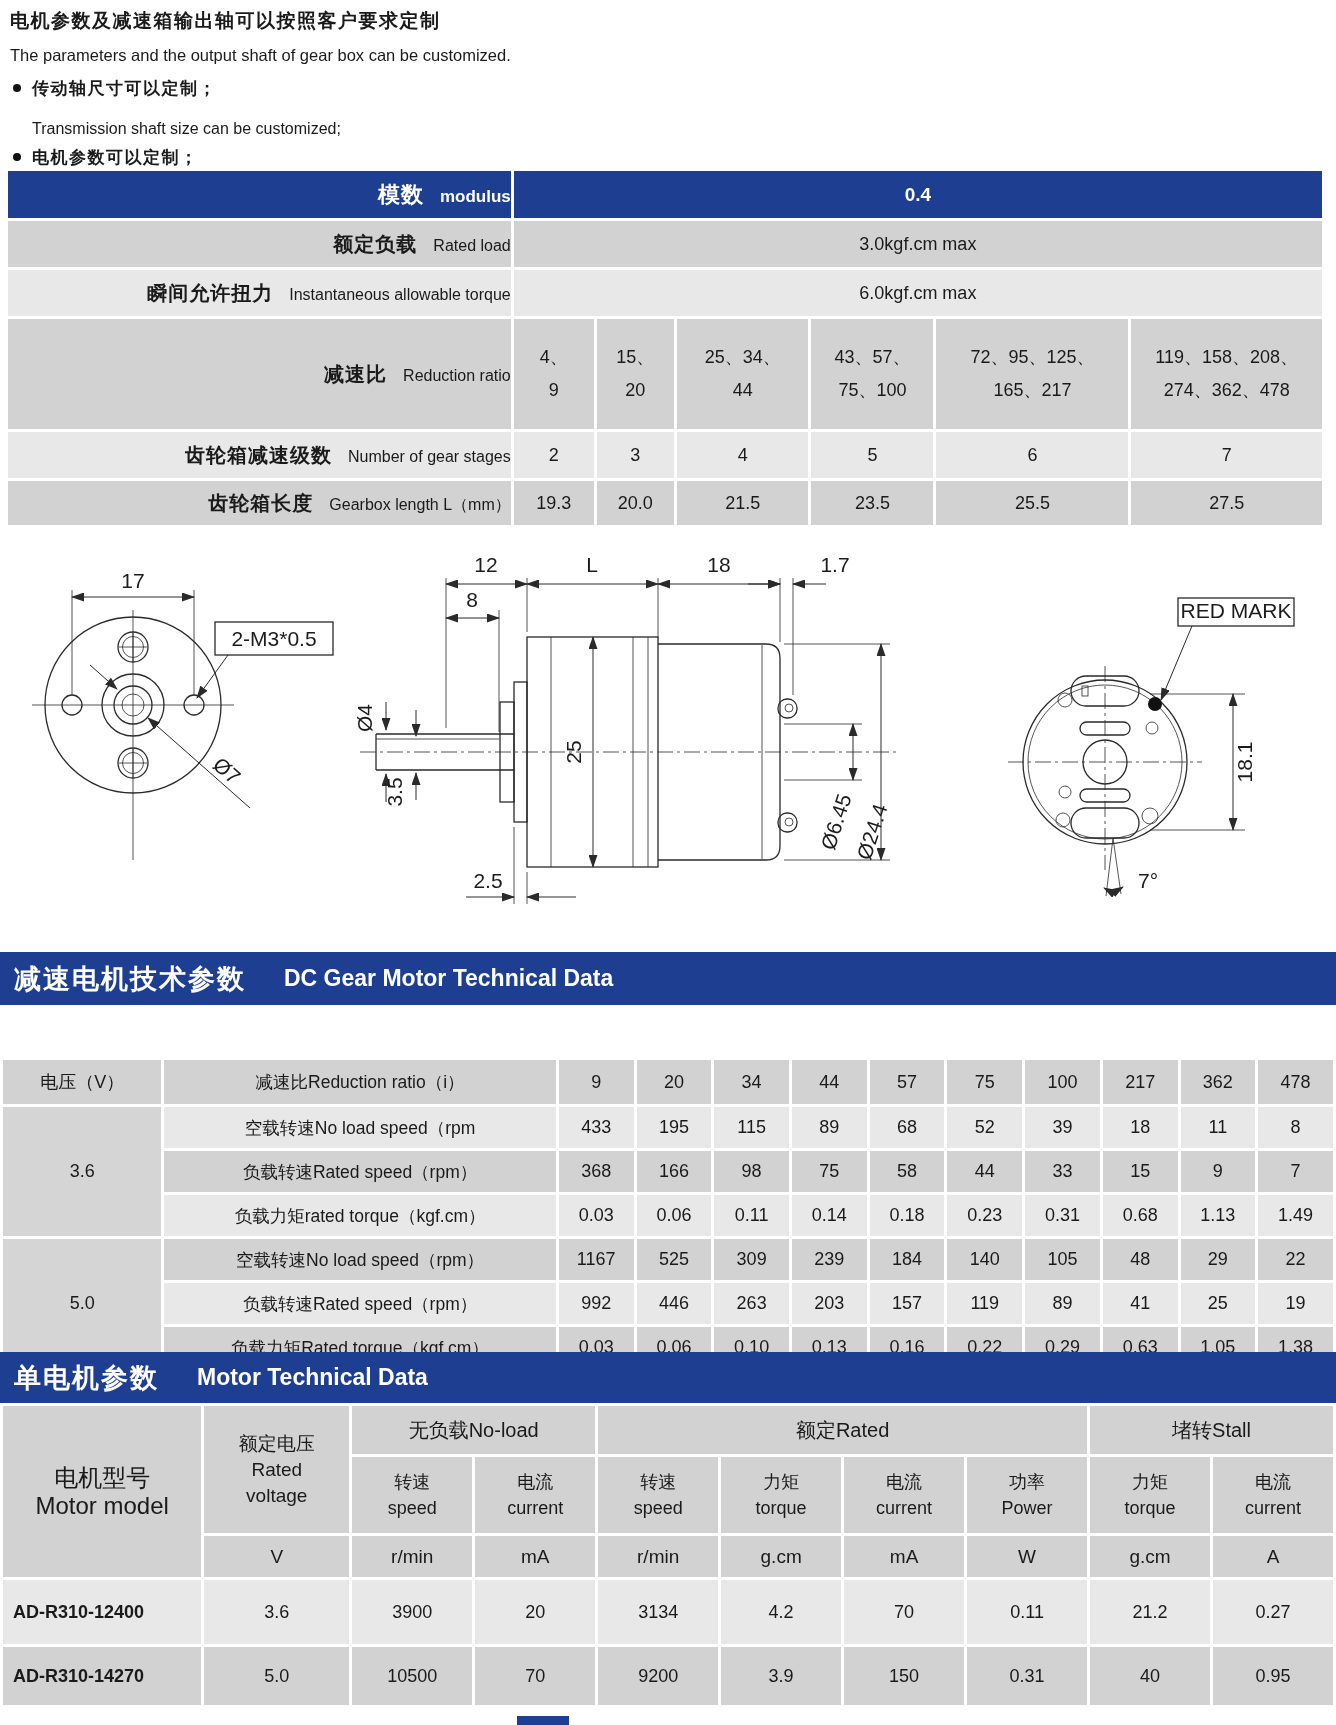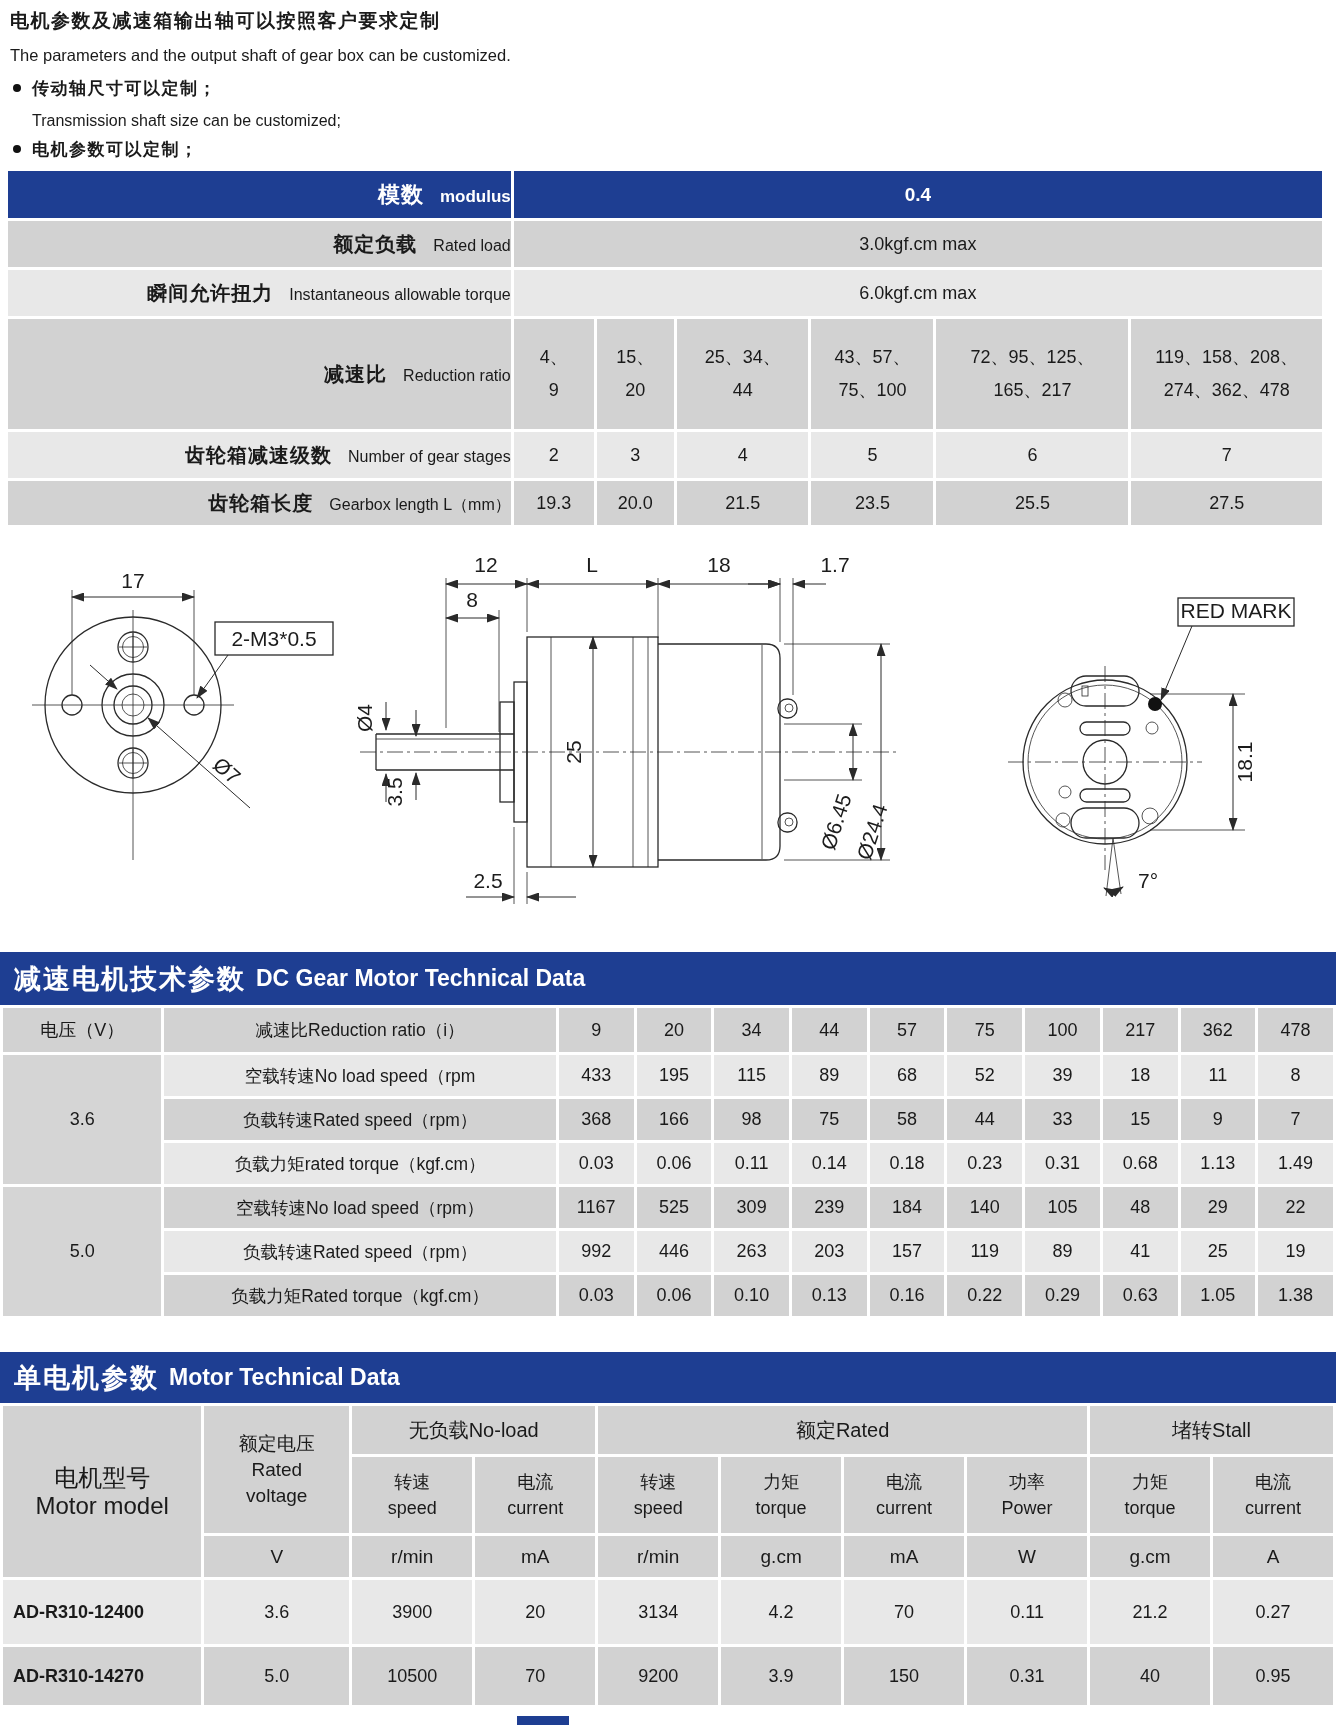--- a/index.html
+++ b/index.html
@@ -10,44 +10,44 @@
   .page{position:relative;width:1336px;height:1725px;background:#fff;overflow:hidden;}
 
   
   .head{position:absolute;left:10px;top:8px;}
   .h-cn{font-size:19px;font-weight:700;letter-spacing:1.5px;}
   .h-en{font-size:16.5px;margin-top:12px;}
   .bullets{margin-top:12px;}
   .b-item{position:relative;padding-left:22px;margin-top:8px;}
   .dot{position:absolute;left:3px;top:7px;width:8px;height:8px;border-radius:50%;background:#111;}
   .b-cn{font-size:17px;font-weight:700;letter-spacing:1.5px;}
-  .b-en{font-size:16px;margin-top:12px;}
+  .b-en{font-size:16px;margin-top:20px;}
 
   
   table{border-collapse:collapse;table-layout:fixed;}
   td{border:3px solid #fff;text-align:center;vertical-align:middle;padding:0;font-size:18px;}
   .g{background:var(--g);} .lg{background:var(--lg);}
   .blue{background:var(--blue);color:#fff;}
 
   .t1{position:absolute;left:5px;top:168px;width:1320px;}
   .t1 .lbl{text-align:right;padding-left:24px;}
   .cnL{font-size:20px;font-weight:700;letter-spacing:1px;}
   .enL{font-size:16px;margin-left:16px;font-weight:400;}
   .t1 tr.bluehead .cnL{font-size:22px;}
   .t1 tr.bluehead .enL{font-size:17px;font-weight:700;}
   .t1 .bigval{font-weight:700;font-size:19px;}
   .h48{height:47px;} .h46{height:46px;} .hRR{height:110px;} .h44{height:44px;}
   .rr div{line-height:33px;font-size:18px;}
 
   .banner{position:absolute;left:0;width:1336px;background:var(--blue);color:#fff;
-          display:flex;align-items:center;padding-left:14px;box-sizing:border-box;}
+          display:flex;align-items:center;padding-left:14px;box-sizing:border-box;gap:28px;}
   .bcn{font-size:27px;font-weight:700;letter-spacing:2px;}
   .ben{font-size:23px;font-weight:700;margin-left:10px;}
 
-  .t2{position:absolute;left:0;top:1005px;width:1336px;}
+  .t2{position:absolute;left:0;top:1057px;width:1336px;}
   .t2 td{height:41px;}
   .t2 .hrow td{height:44px;}
   .t2 .lbl2{font-size:17.5px;}
   .vcell{background:#d5d5d5;}
 
   .t3{position:absolute;left:0;top:1403px;width:1336px;}
   .hA td{height:48px;} .hB{height:76px;} .hC{height:41px;} .hD{height:64px;} .hE{height:58px;}
   .t3 .model{text-align:left;padding-left:10px;font-weight:700;margin-top:16px;}
   .two div{line-height:26px;font-size:18px;}
   .mh div{line-height:28px;font-size:24px;text-align:center;}

